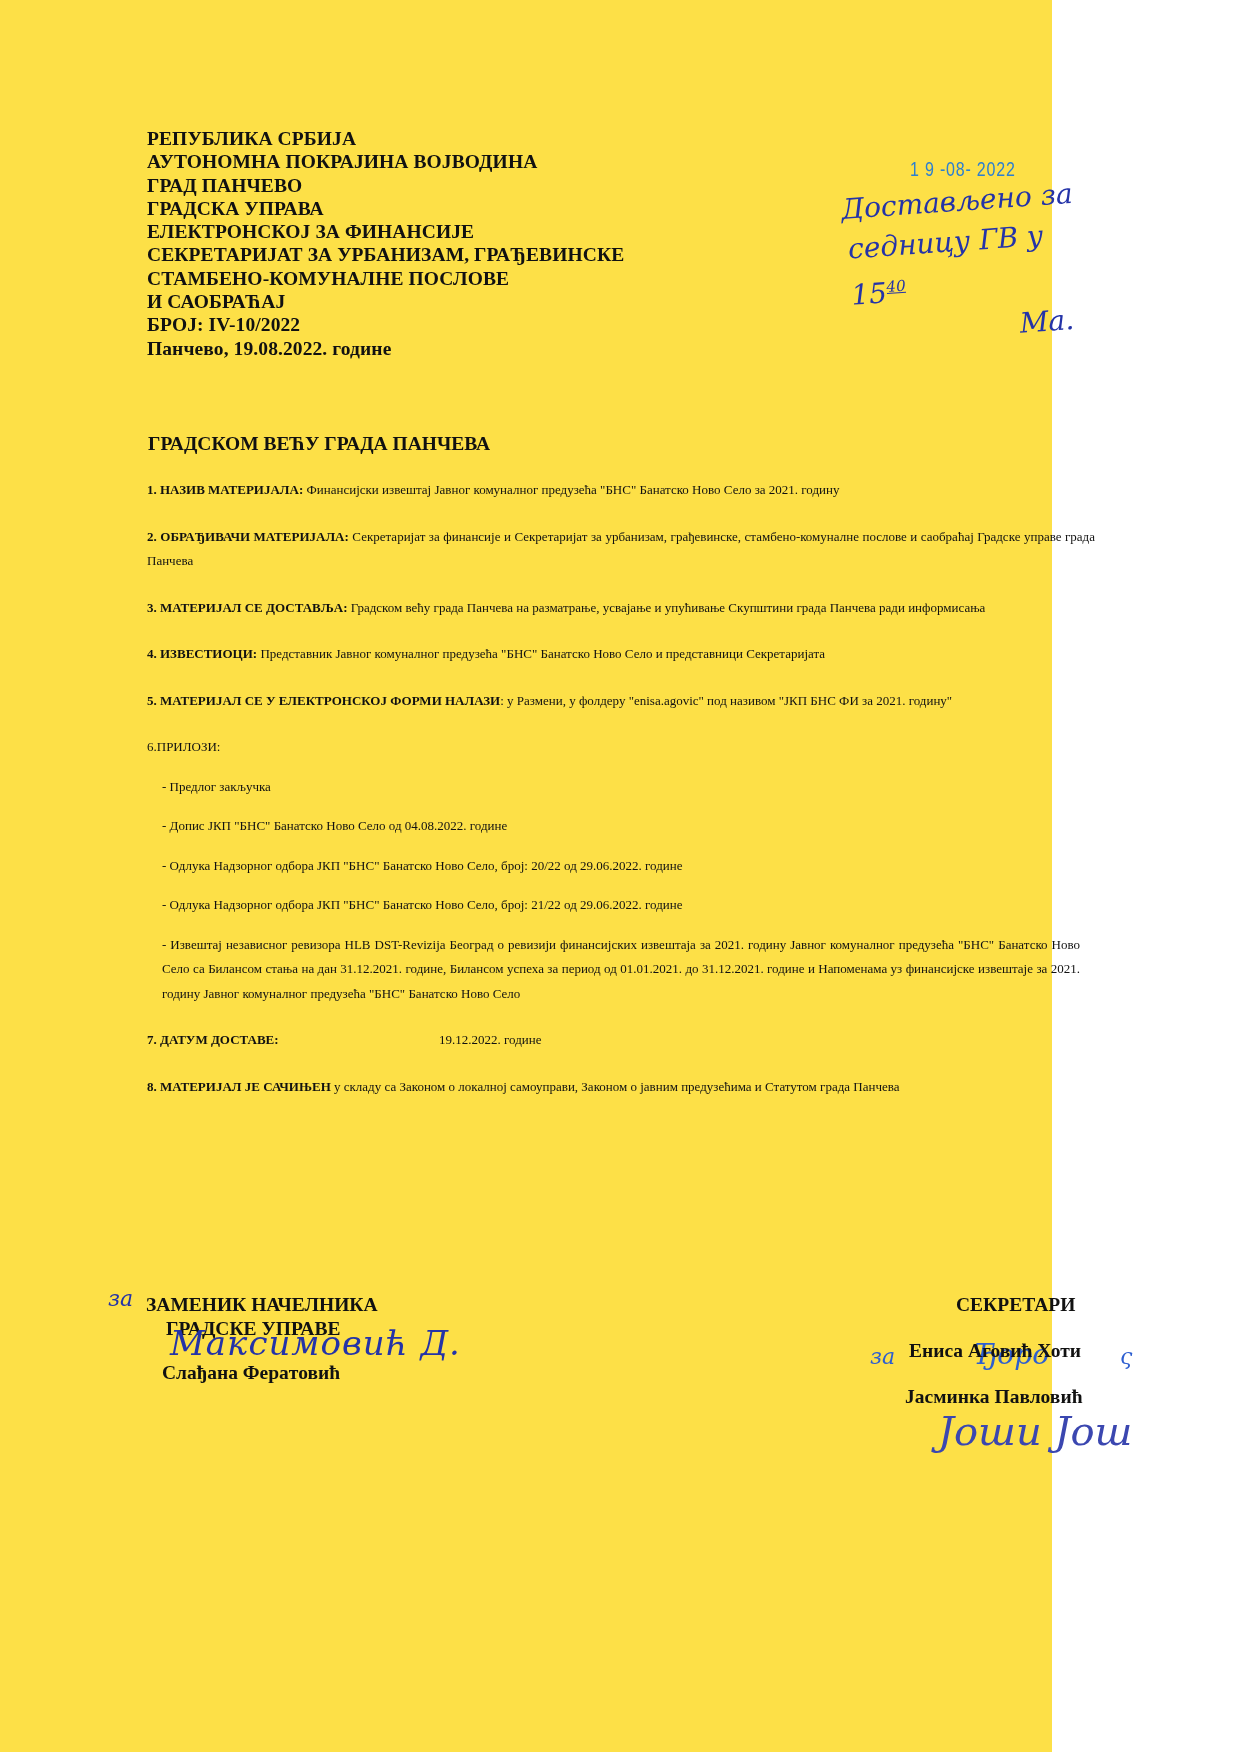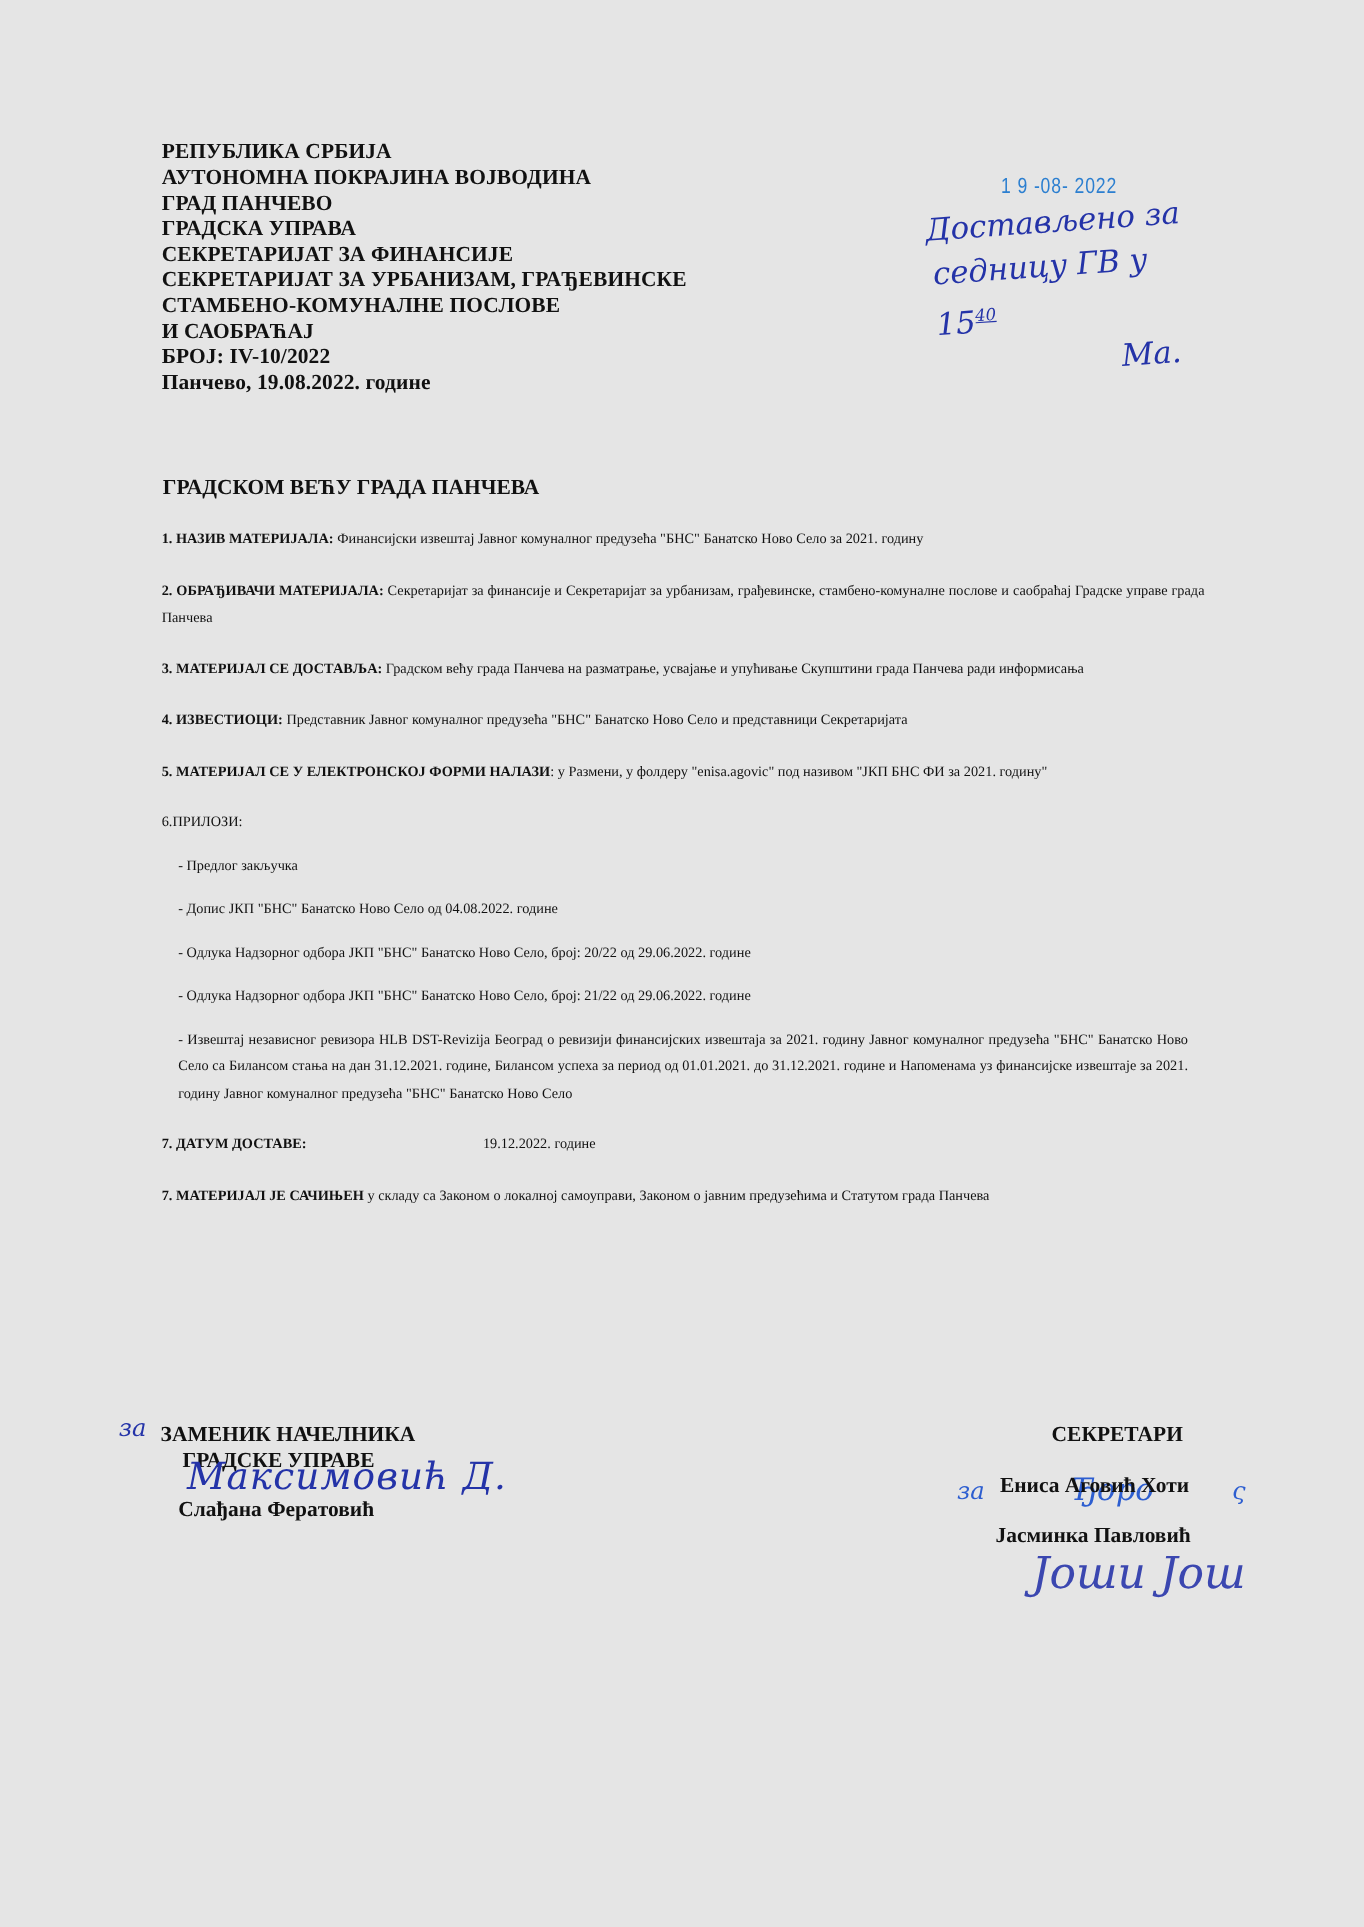--- a/index.html
+++ b/index.html
@@ -11,23 +11,23 @@
     width: 1240px;
     height: 1752px;
     position: relative;
     overflow: hidden;
     font-family: "Liberation Serif", "DejaVu Serif", serif;
     color: #111111;
   }
   .page {
     position: absolute;
     left: 0; top: 0;
-    width: 1240px;
+    width: 1052px;
     height: 1752px;
-    background: #e5e5e5;
+    background: #fde047;
   }
   .header-block {
     position: absolute;
     left: 147px;
     top: 127px;
     width: 620px;
     font-weight: bold;
     font-size: 19.5px;
     line-height: 23.3px;
     letter-spacing: 0.1px;
@@ -179,21 +179,21 @@
 </head>
 <body>
 
 <div class="page">
 
   <div class="header-block">
     <div>РЕПУБЛИКА СРБИЈА</div>
     <div>АУТОНОМНА ПОКРАЈИНА ВОЈВОДИНА</div>
     <div>ГРАД ПАНЧЕВО</div>
     <div>ГРАДСКА УПРАВА</div>
-    <div>СЕКРЕТАРИЈАТ ЗА ФИНАНСИЈЕ</div>
+    <div>ЕЛЕКТРОНСКОЈ ЗА ФИНАНСИЈЕ</div>
     <div>СЕКРЕТАРИЈАТ ЗА УРБАНИЗАМ, ГРАЂЕВИНСКЕ</div>
     <div>СТАМБЕНО-КОМУНАЛНЕ ПОСЛОВЕ</div>
     <div>И САОБРАЋАЈ</div>
     <div>БРОЈ: IV-10/2022</div>
     <div>Панчево, 19.08.2022. године</div>
   </div>
 
   <div class="stamp">1 9 -08- 2022</div>
 
   <div class="handwritten-note">
@@ -223,21 +223,21 @@
       <p class="attachment">- Одлука Надзорног одбора ЈКП "БНС" Банатско Ново Село, број: 20/22 од 29.06.2022. године</p>
       <p class="attachment">- Одлука Надзорног одбора ЈКП "БНС" Банатско Ново Село, број: 21/22 од 29.06.2022. године</p>
       <p class="attachment">- Извештај независног ревизора HLB DST-Revizija Београд о ревизији финансијских извештаја за 2021. годину Јавног комуналног предузећа "БНС" Банатско Ново Село са Билансом стања на дан 31.12.2021. године, Билансом успеха за период од 01.01.2021. до 31.12.2021. године и Напоменама уз финансијске извештаје за 2021. годину Јавног комуналног предузећа "БНС" Банатско Ново Село</p>
     </div>
 
     <div class="delivery-row">
       <span class="lbl">7. ДАТУМ ДОСТАВЕ:</span>
       <span>19.12.2022. године</span>
     </div>
 
-    <p class="para"><b>7. МАТЕРИЈАЛ ЈЕ САЧИЊЕН</b><span> у складу са Законом о локалној самоуправи, Законом о јавним предузећима и Статутом града Панчева</span></p>
+    <p class="para"><b>8. МАТЕРИЈАЛ ЈЕ САЧИЊЕН</b><span> у складу са Законом о локалној самоуправи, Законом о јавним предузећима и Статутом града Панчева</span></p>
   </div>
 
   <div class="sig-left">
     <span class="initials">зa</span>
     <div class="title1">ЗАМЕНИК НАЧЕЛНИКА</div>
     <div class="title2">ГРАДСКЕ УПРАВЕ</div>
     <span class="signature">Максимовић Д.</span>
     <div class="name">Слађана Ферaтовић</div>
   </div>
 

